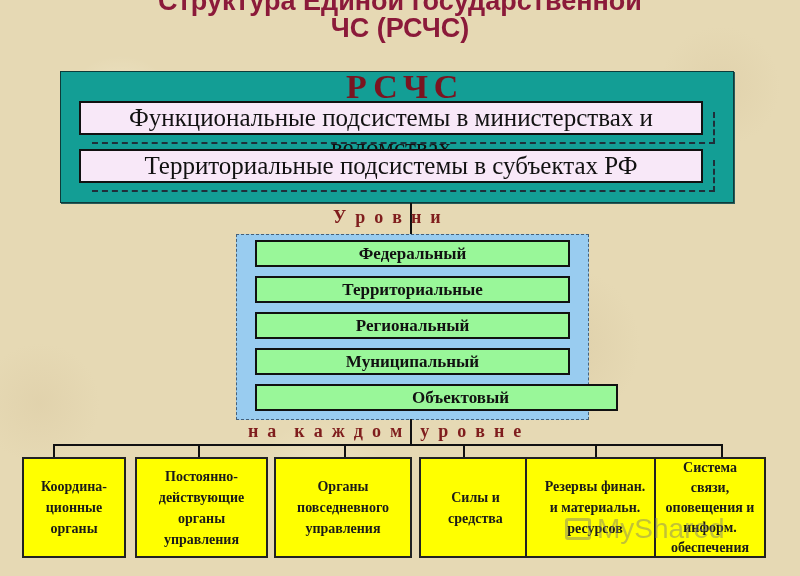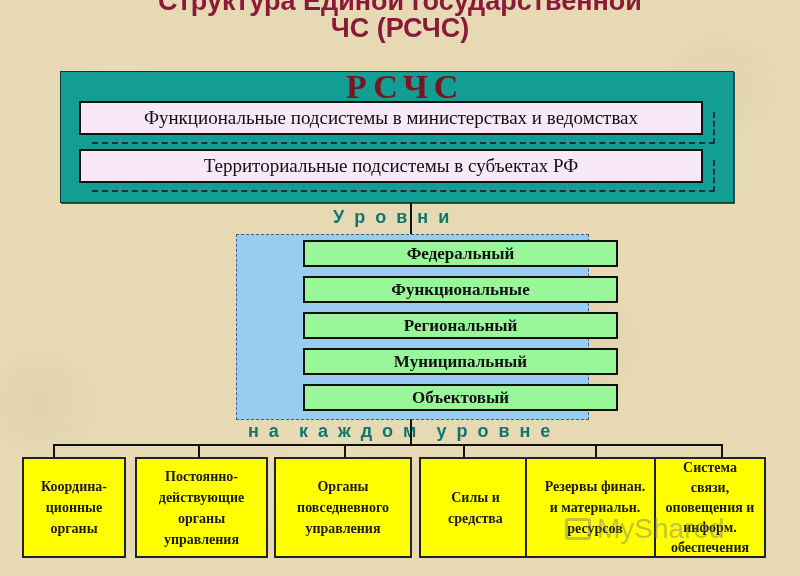--- a/index.html
+++ b/index.html
@@ -28,36 +28,36 @@
     }
     .rschs-label {
       left: 346px; top: 72px; font-size: 34px; font-weight: bold; color: #7a1420;
       letter-spacing: 6px; line-height: 30px;
     }
     .pink-shadow {
       border: 2px dashed #1f2f3a; border-top: none; border-left: none;
     }
     .pink-box {
       background: #f8e8f8; border: 2px solid #111;
-      font-size: 19px; color: #111; text-align: center; line-height: 30px;
+      font-size: 25px; color: #111; text-align: center; line-height: 30px;
     }
     .levels-caption, .each-caption {
-      font-size: 18px; font-weight: bold; color: #0f766e; white-space: pre;
-      font-family: Liberation Sans, sans-serif; letter-spacing: 0px; text-align: right;
+      font-size: 18px; font-weight: bold; color: #7f1d1d; white-space: pre;
+      font-family: Liberation Serif, serif; letter-spacing: 0px; text-align: right;
     }
     .vline { background: #111; width: 2px; }
     .hline { background: #111; height: 2px; }
     .blue-box {
       left: 236px; top: 234px; width: 351px; height: 184px;
       background: #99ccf0; border: 1px dashed #44607a;
     }
     .green-box {
       left: 255px; width: 311px; height: 23px;
       background: #99f799; border: 2px solid #111;
-      text-align: center; font-size: 17px; font-weight: bold; color: #111; line-height: 23px; margin-left: 48px;
+      text-align: center; font-size: 17px; font-weight: bold; color: #111; line-height: 23px;
     }
     .yellow-box {
       top: 457px; height: 101px;
       background: #ffff00; border: 2px solid #222;
       display: flex; align-items: center; justify-content: center;
       text-align: center; font-size: 14px; font-weight: bold; color: #1a1a1a;
       line-height: 21px; box-sizing: border-box; padding: 0 2px;
     }
     .yellow-box span { white-space: pre-line; display: block; }
     .watermark {
@@ -85,24 +85,24 @@
 
 <div class="abs pink-box" style="left:79px; top:101px; width:620px; height:30px;">Функциональные подсистемы в министерствах и ведомствах</div>
 <div class="abs pink-box" style="left:79px; top:149px; width:620px; height:30px;">Территориальные подсистемы в субъектах РФ</div>
 
 <div class="abs vline" style="left:410px; top:203px; height:31px;"></div>
 
 <div class="abs levels-caption" style="left:333px; top:207px;">У  р  о  в  н  и</div>
 
 <div class="abs blue-box"></div>
 <div class="abs green-box" style="top:240px;">Федеральный</div>
-<div class="abs green-box" style="top:276px;">Функциональные</div>
+<div class="abs green-box" style="top:276px;">Территориальные</div>
 <div class="abs green-box" style="top:312px;">Региональный</div>
 <div class="abs green-box" style="top:348px;">Муниципальный</div>
-<div class="abs green-box" style="top:384px;">Объектовый</div>
+<div class="abs green-box" style="top:384px;padding-left:48px;">Объектовый</div>
 
 <div class="abs each-caption" style="left:248px; top:421px;">н  а    к  а  ж  д  о  м    у  р  о  в  н  е</div>
 
 <div class="abs vline" style="left:410px; top:419px; height:26px;"></div>
 <div class="abs hline" style="left:53px; top:444px; width:670px;"></div>
 <div class="abs vline" style="left:53px; top:444px; height:13px;"></div>
 <div class="abs vline" style="left:198px; top:444px; height:13px;"></div>
 <div class="abs vline" style="left:344px; top:444px; height:13px;"></div>
 <div class="abs vline" style="left:463px; top:444px; height:13px;"></div>
 <div class="abs vline" style="left:595px; top:444px; height:13px;"></div>

